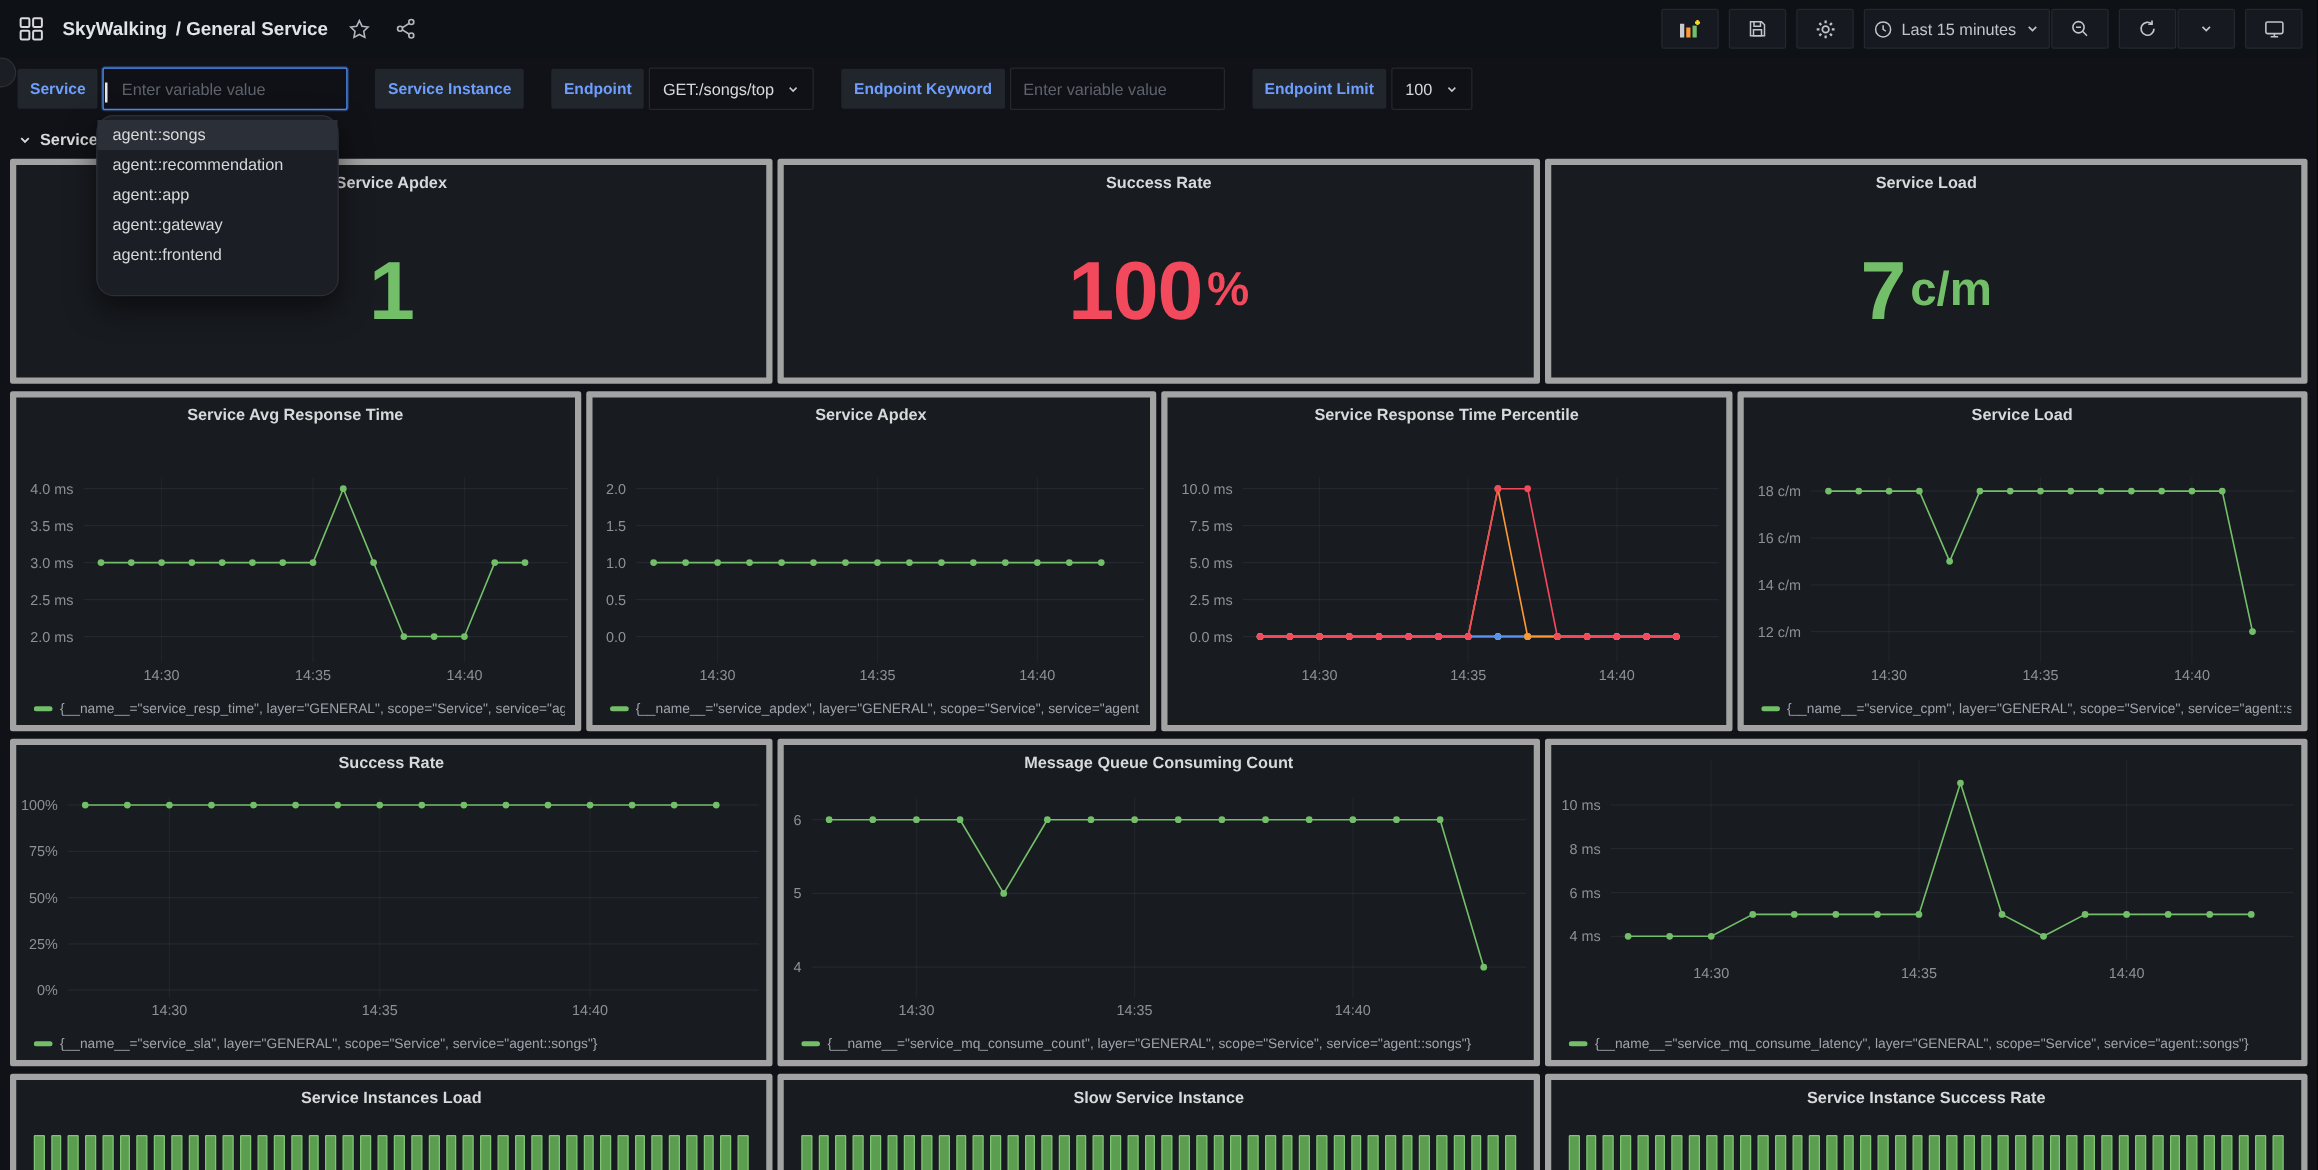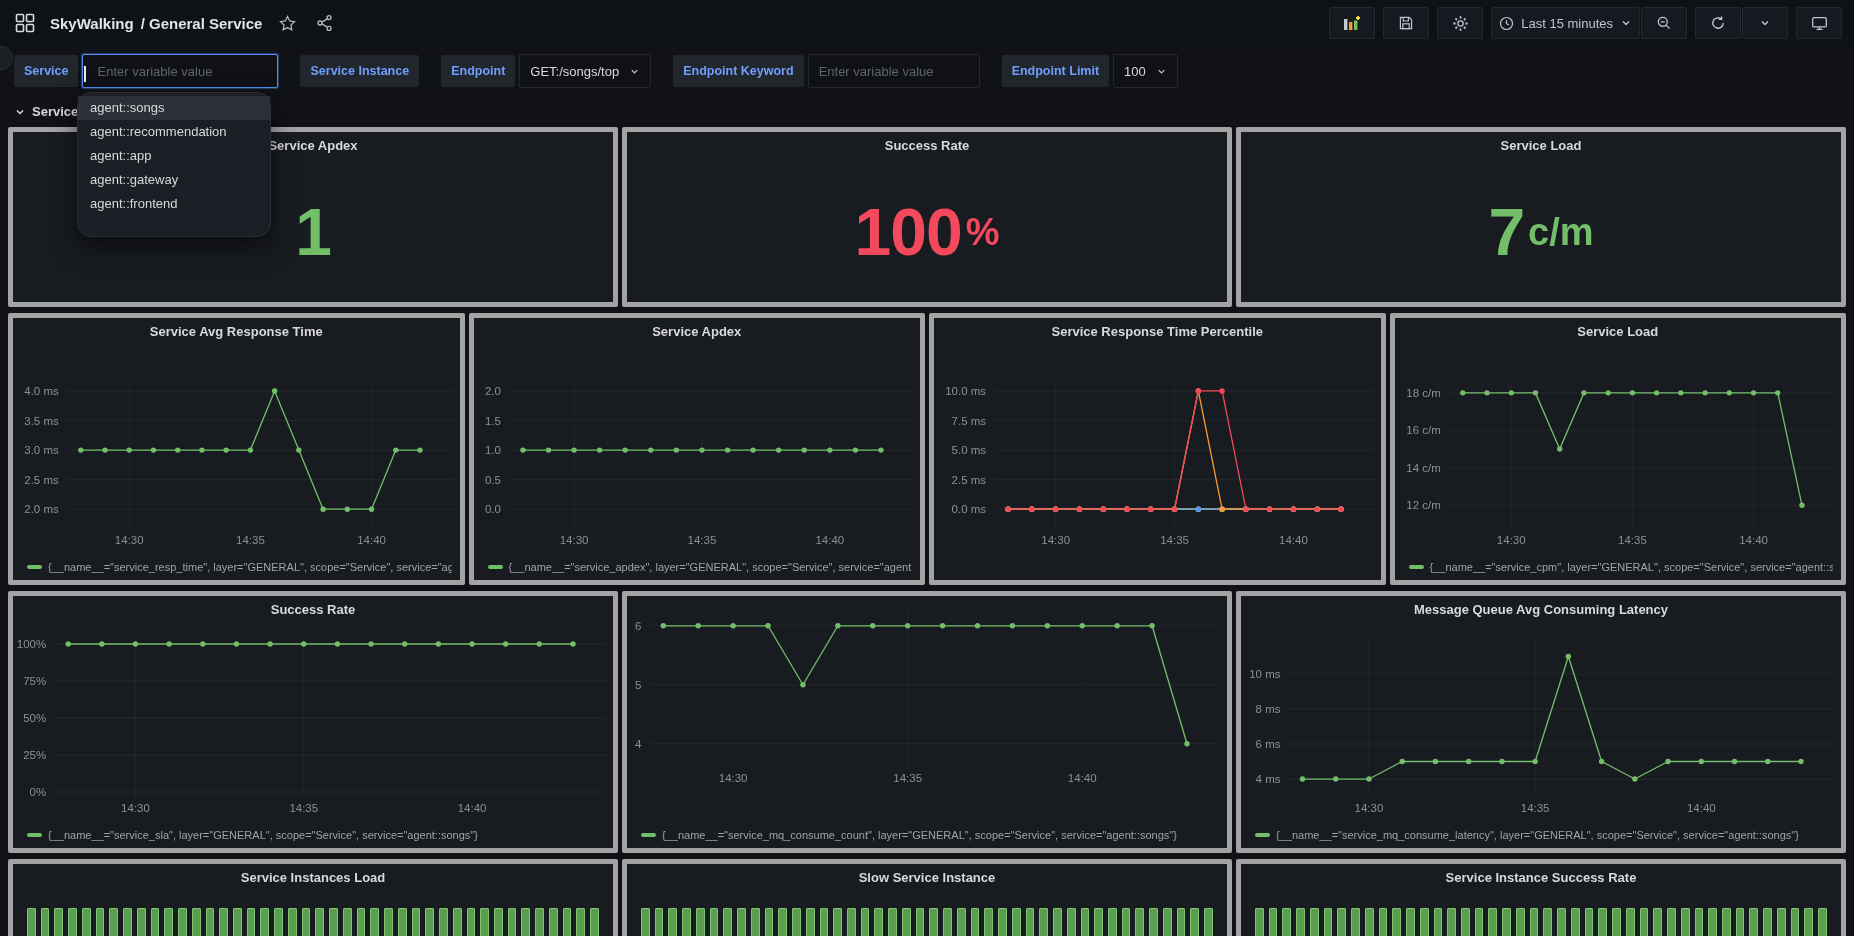--- a/index.html
+++ b/index.html
@@ -479,20 +479,21 @@
           <circle cx="492.69333333333327" cy="18" r="2.7" fill="#73bf69"></circle>
           <circle cx="526.3466666666666" cy="18" r="2.7" fill="#73bf69"></circle>
           <circle cx="560" cy="18" r="2.7" fill="#73bf69"></circle>
         </svg>
         <div class="plegend">
           <span class="sw" style="background: rgb(115, 191, 105);"></span>
           <span>{__name__="service_sla", layer="GENERAL", scope="Service", service="agent::songs"}</span>
         </div>
       </div>
     <div class="panel">
+        <div class="ptitle">Message Queue Consuming Count</div>
         <svg width="606" height="208">
           <line x1="22.3" x2="594" y1="29.792828685258975" y2="29.792828685258975" stroke="rgba(204,204,220,0.07)" stroke-width="1"></line>
           <text x="14.3" y="33.792828685258975" fill="#8e9097" font-size="11.5px" text-anchor="end">6</text>
           <line x1="22.3" x2="594" y1="88.7569721115538" y2="88.7569721115538" stroke="rgba(204,204,220,0.07)" stroke-width="1"></line>
           <text x="14.3" y="92.7569721115538" fill="#8e9097" font-size="11.5px" text-anchor="end">5</text>
           <line x1="22.3" x2="594" y1="147.72111553784862" y2="147.72111553784862" stroke="rgba(204,204,220,0.07)" stroke-width="1"></line>
           <text x="14.3" y="151.72111553784862" fill="#8e9097" font-size="11.5px" text-anchor="end">4</text>
           <line x1="106.12666666666667" x2="106.12666666666667" y1="12" y2="172" stroke="rgba(204,204,220,0.05)" stroke-width="1"></line>
           <text x="106.12666666666667" y="186" fill="#8e9097" font-size="11.5px" text-anchor="middle">14:30</text>
           <line x1="280.6933333333333" x2="280.6933333333333" y1="12" y2="172" stroke="rgba(204,204,220,0.05)" stroke-width="1"></line>
@@ -516,21 +517,20 @@
           <circle cx="490.17333333333335" cy="29.792828685258975" r="2.7" fill="#73bf69"></circle>
           <circle cx="525.0866666666667" cy="29.792828685258975" r="2.7" fill="#73bf69"></circle>
           <circle cx="560" cy="147.72111553784862" r="2.7" fill="#73bf69"></circle>
         </svg>
         <div class="plegend">
           <span class="sw" style="background: rgb(115, 191, 105);"></span>
           <span>{__name__="service_mq_consume_count", layer="GENERAL", scope="Service", service="agent::songs"}</span>
         </div>
       </div>
     <div class="panel">
-        <div class="ptitle">Message Queue Avg Consuming Latency</div>
         <svg width="606" height="208">
           <line x1="47.5" x2="594" y1="47.95029585798818" y2="47.95029585798818" stroke="rgba(204,204,220,0.07)" stroke-width="1"></line>
           <text x="39.5" y="51.95029585798818" fill="#8e9097" font-size="11.5px" text-anchor="end">10 ms</text>
           <line x1="47.5" x2="594" y1="82.97988165680474" y2="82.97988165680474" stroke="rgba(204,204,220,0.07)" stroke-width="1"></line>
           <text x="39.5" y="86.97988165680474" fill="#8e9097" font-size="11.5px" text-anchor="end">8 ms</text>
           <line x1="47.5" x2="594" y1="118.00946745562129" y2="118.00946745562129" stroke="rgba(204,204,220,0.07)" stroke-width="1"></line>
           <text x="39.5" y="122.00946745562129" fill="#8e9097" font-size="11.5px" text-anchor="end">6 ms</text>
           <line x1="47.5" x2="594" y1="153.03905325443787" y2="153.03905325443787" stroke="rgba(204,204,220,0.07)" stroke-width="1"></line>
           <text x="39.5" y="157.03905325443787" fill="#8e9097" font-size="11.5px" text-anchor="end">4 ms</text>
           <line x1="127.96666666666667" x2="127.96666666666667" y1="12" y2="172" stroke="rgba(204,204,220,0.05)" stroke-width="1"></line>

